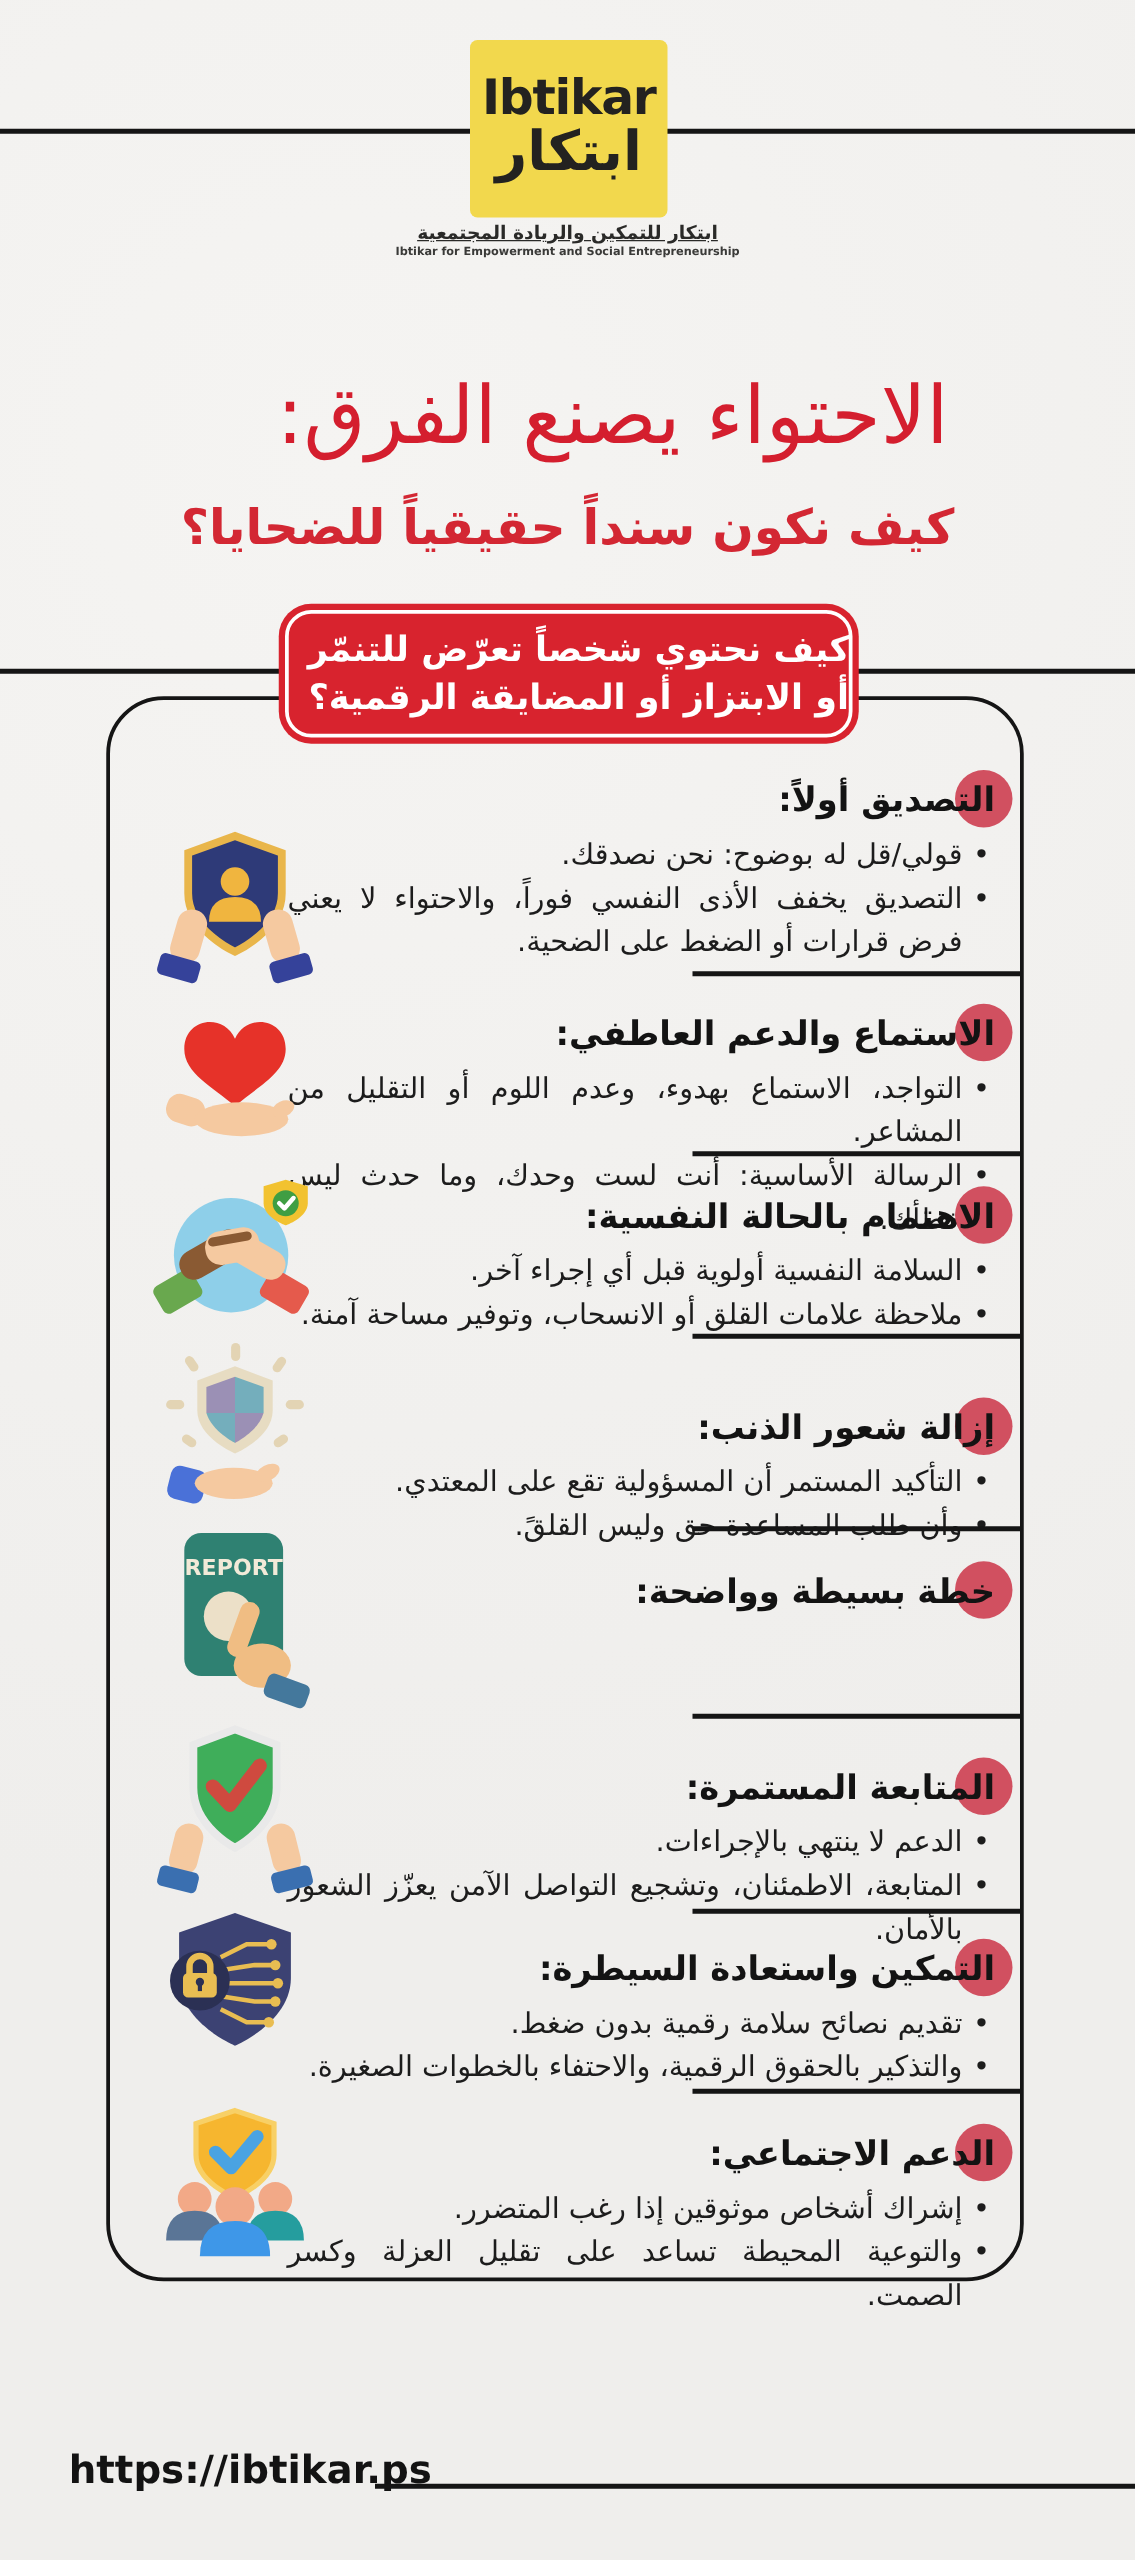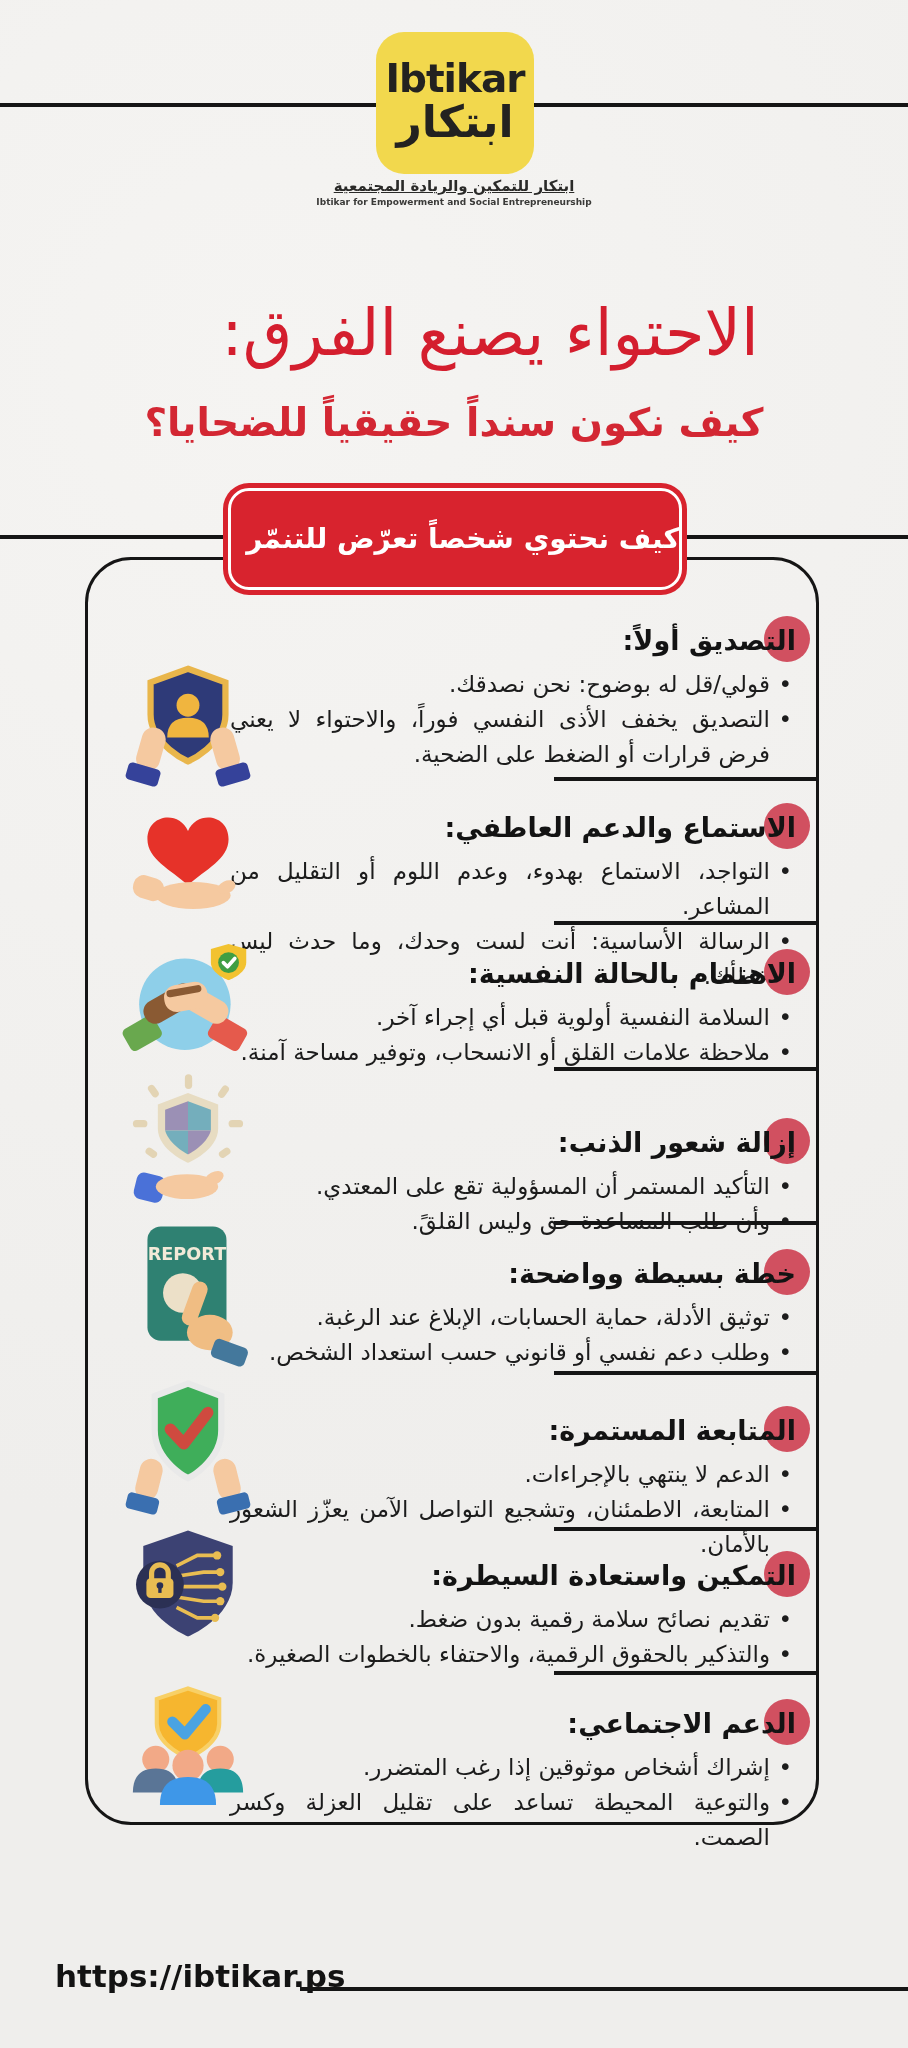--- a/index.html
+++ b/index.html
@@ -8,21 +8,21 @@
     background:#f1f0ee;
     background-image:radial-gradient(circle at 30% 18%, #f5f4f2 0%, #efeeec 65%);
     font-family:"DejaVu Sans", sans-serif;
   }
   .hline{position:absolute;left:0;width:908px;height:4px;background:#151515;}
   .line-top{top:103px;}
   .line-mid{top:535px;}
 
   
   .logo-box{position:absolute;left:376px;top:32px;width:158px;height:142px;background:#f2d84d;
-    border-radius:28px;display:flex;flex-direction:column;align-items:center;justify-content:center;z-index:2;}
+    border-radius:6px;display:flex;flex-direction:column;align-items:center;justify-content:center;z-index:2;}
   .logo-en{font-size:39px;font-weight:bold;color:#232220;letter-spacing:-1px;line-height:1;}
   .logo-ar{font-size:44px;font-weight:bold;color:#232220;line-height:1.1;direction:rtl;}
   .tagline-ar{position:absolute;top:177px;left:0;width:100%;text-align:center;font-size:15px;font-weight:bold;color:#2a2a28;direction:rtl;text-decoration:underline;}
   .tagline-en{position:absolute;top:197px;left:0;width:100%;text-align:center;font-size:9px;font-weight:bold;color:#3a3a38;}
 
   
   .main-title{position:absolute;top:252px;left:0;width:100%;text-align:center;
     font-size:64px;font-weight:normal;color:#d41e2e;direction:rtl;line-height:1.2;margin-left:36px;}
   .main-subtitle{position:absolute;top:368px;left:0;width:100%;text-align:center;
     font-size:39px;color:#d32733;direction:rtl;}
@@ -75,20 +75,21 @@
   </div>
   <div class="tagline-ar">ابتكار للتمكين والريادة المجتمعية</div>
   <div class="tagline-en">Ibtikar for Empowerment and Social Entrepreneurship</div>
 
   <h1 class="main-title">الاحتواء يصنع الفرق:</h1>
   <h2 class="main-subtitle">كيف نكون سنداً حقيقياً للضحايا؟</h2>
 
   <div class="banner">
     <div class="banner-inner">
       <div class="banner-line">كيف نحتوي شخصاً تعرّض للتنمّر</div>
+      <div class="banner-line">أو الابتزاز أو المضايقة الرقمية؟</div>
     </div>
   </div>
 
   <div class="card">
 
     <section class="sec s1">
       <div class="dot"></div>
       <h3>التصديق أولاً:</h3>
       <ul>
         <li>قولي/قل له بوضوح: نحن نصدقك.</li>
@@ -123,24 +124,20 @@
       <ul>
         <li>التأكيد المستمر أن المسؤولية تقع على المعتدي.</li>
         <li>وأن طلب المساعدة حق وليس القلقً.</li>
       </ul>
     </section>
     <div class="divider d4"></div>
 
     <section class="sec s5">
       <div class="dot"></div>
       <h3>خطة بسيطة وواضحة:</h3>
-      <ul>
-        <li>توثيق الأدلة، حماية الحسابات، الإبلاغ عند الرغبة.</li>
-        <li>وطلب دعم نفسي أو قانوني حسب استعداد الشخص.</li>
-      </ul>
     </section>
     <div class="divider d5"></div>
 
     <section class="sec s6">
       <div class="dot"></div>
       <h3>المتابعة المستمرة:</h3>
       <ul>
         <li>الدعم لا ينتهي بالإجراءات.</li>
         <li>المتابعة، الاطمئنان، وتشجيع التواصل الآمن يعزّز الشعور بالأمان.</li>
       </ul>

